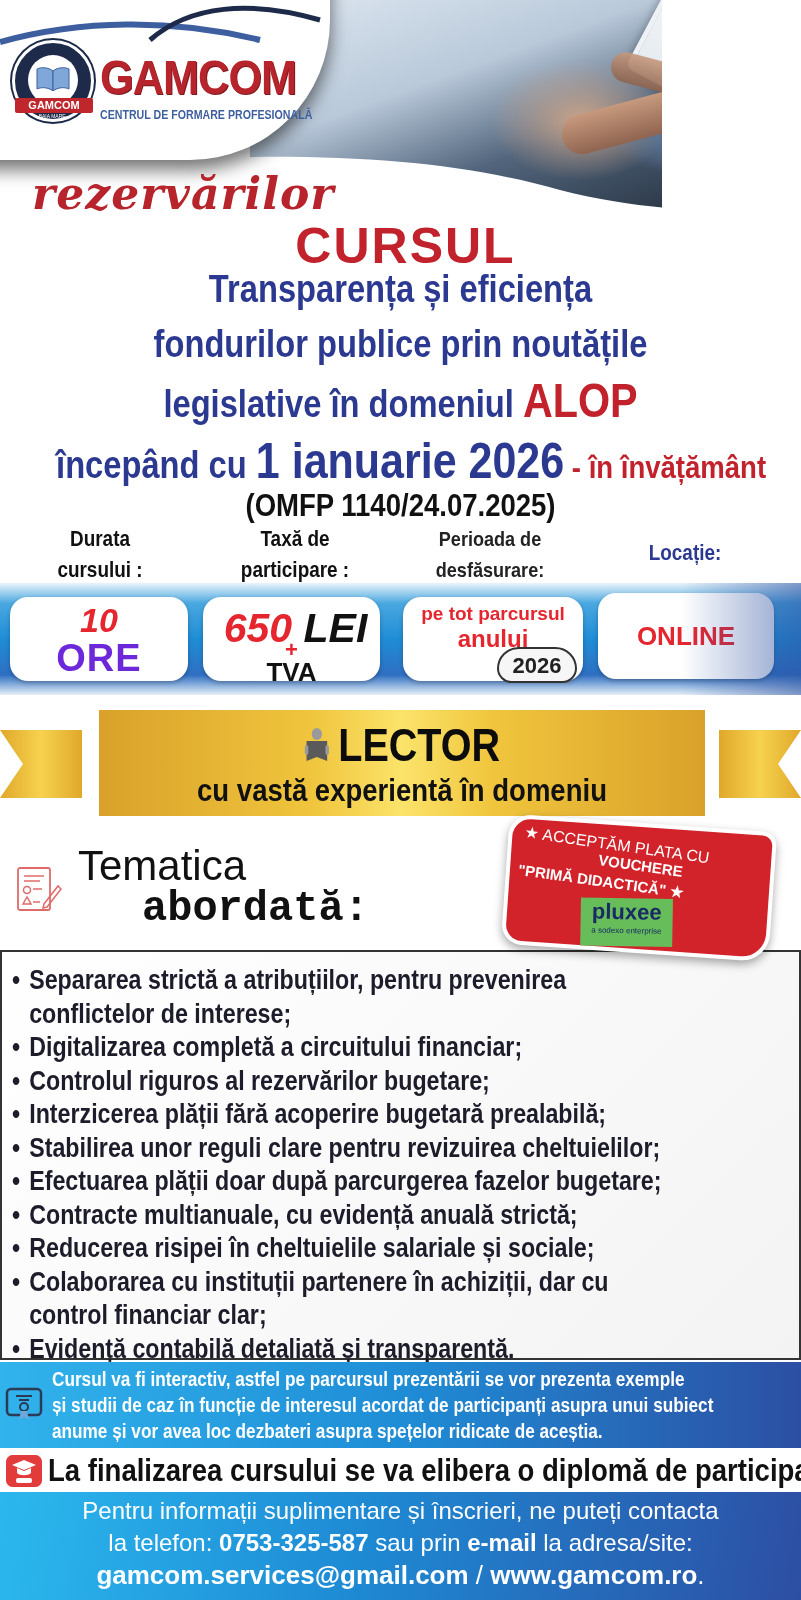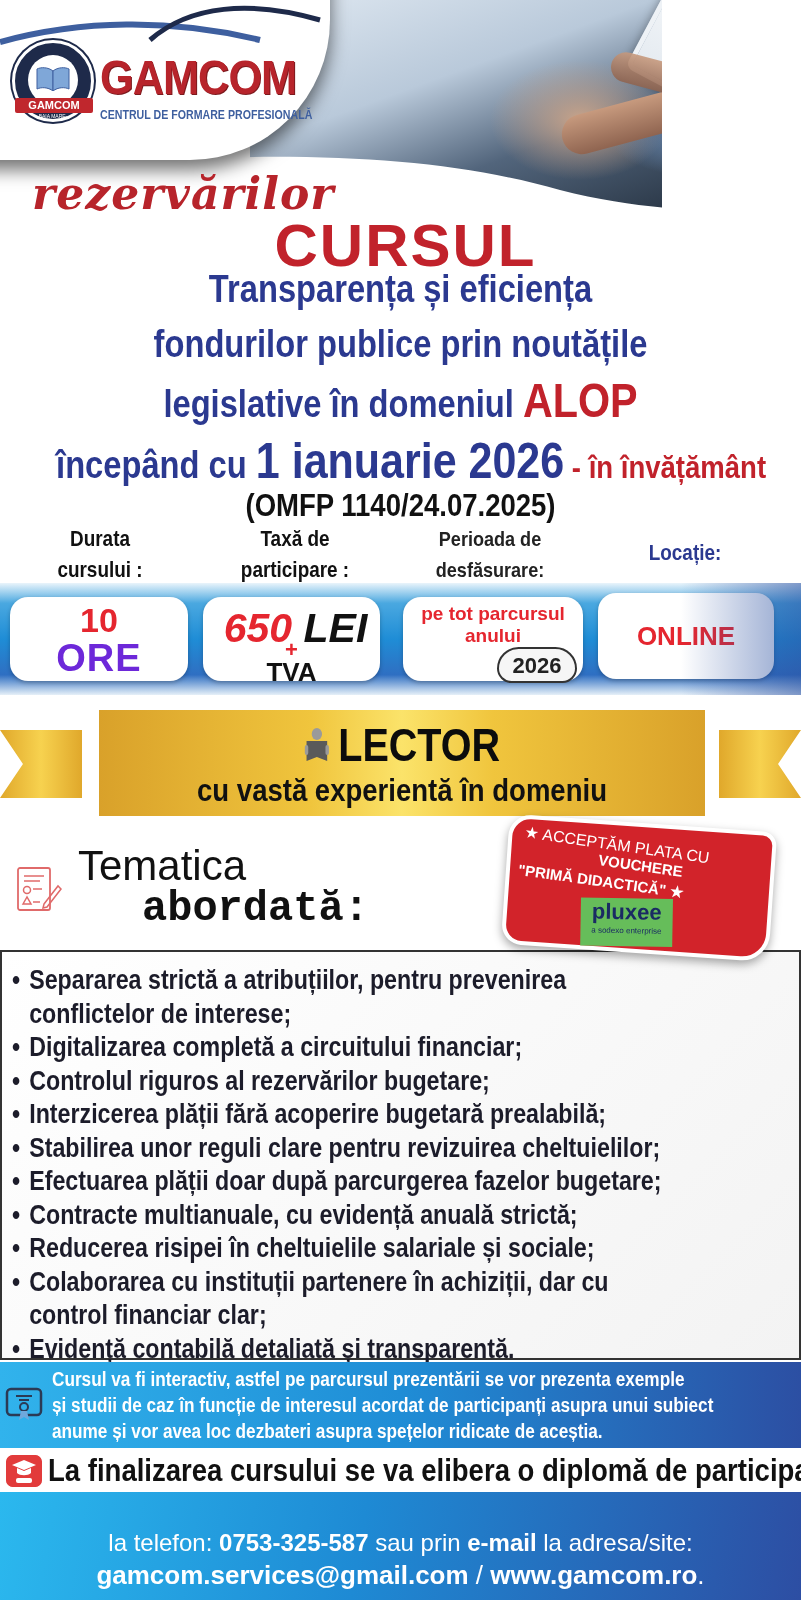--- a/index.html
+++ b/index.html
@@ -33,21 +33,21 @@
   .brand { position: absolute; left: 100px; top: 54px; font-family: "Liberation Sans", sans-serif; font-weight: bold;
     font-size: 48px; color: #b7242b; letter-spacing: -1px; transform: scaleX(0.9); transform-origin: left; line-height: 48px;
     text-shadow: 1px 1px 0 #7d1a1e; }
   .brand-sub { position: absolute; left: 100px; top: 108px; font-weight: bold; font-size: 12.5px; color: #3e5f9f;
     transform: scaleX(0.85); transform-origin: left; letter-spacing: 0; }
 
   
   .organizeaza { position: absolute; left: 32px; top: 168px; font-family: "DejaVu Serif", serif; font-style: italic;
     font-weight: bold; font-size: 44px; color: #b7242b; letter-spacing: 1px; }
   .cursul { position: absolute; left: 0; width: 801px; top: 218px; text-align: center; padding-left: 10px;
-    font-weight: bold; font-size: 60px; color: #c1222b; line-height: 56px; letter-spacing: 2px; }
+    font-weight: bold; font-size: 50px; color: #c1222b; line-height: 56px; letter-spacing: 2px; }
   .tline { position: absolute; left: 0; width: 801px; text-align: center; font-weight: bold; color: #2b3990;
     transform: scaleX(0.86); transform-origin: center; white-space: nowrap; }
   .t1 { top: 268px; font-size: 38px; }
   .t2 { top: 323px; font-size: 38px; }
   .t3 { top: 373px; font-size: 38px; }
   .t3 .alop { color: #c1222b; font-size: 48px; }
   .t4 { top: 432px; font-size: 38px; }
   .t4 .date { font-size: 50px; }
   .t4 .inv { color: #c1222b; font-size: 32px; }
   .omfp { position: absolute; left: 0; width: 801px; top: 487px; text-align: center; font-weight: bold; font-size: 32px;
@@ -62,28 +62,28 @@
   .info-band { position: absolute; left: 0; top: 583px; width: 801px; height: 112px;
     background: linear-gradient(180deg, #e9f4fb 0%, #4aa8e0 18%, #1f8dd6 50%, #2f6fc2 82%, #e6f0f8 100%); }
   .info-band::after { content:""; position:absolute; right:0; top:0; width:120px; height:100%;
     background: linear-gradient(90deg, rgba(43,80,160,0), rgba(43,80,160,.55)); }
   .ibox { position: absolute; top: 14px; height: 84px; background: #ffffff; border-radius: 18px;
     box-shadow: 0 2px 4px rgba(0,0,0,.25); text-align: center; font-weight: bold; }
   .b1 { left: 10px; width: 178px; }
   .b2 { left: 203px; width: 177px; }
   .b3 { left: 403px; width: 180px; }
   .b4 { left: 598px; width: 176px; top: 10px; height: 86px; }
-  .num { position: absolute; left: 0; width: 100%; top: 4px; color: #e5262f; font-size: 34px; }
+  .num { position: absolute; left: 0; width: 100%; top: 4px; color: #e5262f; font-size: 34px; font-style: italic; }
   .ore { position: absolute; left: 0; width: 100%; top: 40px; color: #6d28d9; font-size: 38px; letter-spacing: 1px; }
   .price { position: absolute; left: 4px; width: 100%; top: 8px; font-size: 41px; color: #111; font-style: italic; }
   .price .r { color: #e5262f; }
   .plus { position: absolute; left: 0; width: 100%; top: 40px; color: #e5262f; font-size: 22px; }
   .tva { position: absolute; left: 0; width: 100%; top: 60px; color: #111; font-size: 26px; }
   .per1 { position: absolute; left: 0; width: 100%; top: 6px; color: #e5262f; font-size: 19px; white-space: nowrap; }
-  .per2 { position: absolute; left: 0; width: 100%; top: 28px; color: #e5262f; font-size: 19px; }
+  .per2 { position: absolute; left: 0; width: 100%; top: 28px; color: #e5262f; font-size: 24px; }
   .cloud { position: absolute; right: 6px; top: 50px; width: 80px; height: 36px; border: 2px solid #333;
     border-radius: 30px 30px 20px 20px; background: #f6f6f6; font-size: 22px; color: #222; line-height: 34px; }
   .online { position: absolute; left: 0; width: 100%; top: 28px; color: #e5262f; font-size: 26px; }
 
   
   .ribbon-l, .ribbon-r { position: absolute; top: 730px; width: 82px; height: 68px;
     background: linear-gradient(90deg,#e0a82b,#f7d24f,#e0a82b); }
   .ribbon-l { left: 0; clip-path: polygon(0 0,100% 0,100% 100%,0 100%,28% 50%); }
   .ribbon-r { right: 0; clip-path: polygon(0 0,100% 0,72% 50%,100% 100%,0 100%); }
   .lector-box { position: absolute; left: 99px; top: 710px; width: 606px; height: 106px;
@@ -294,19 +294,20 @@
   <svg class="grad-icon" viewBox="0 0 36 32">
     <rect x="0" y="0" width="36" height="32" rx="7" fill="#e23b3b"></rect>
     <path d="M6,10 L18,5 L30,10 L18,15 Z" fill="#fff"></path>
     <path d="M11,13 L11,18 C14,21 22,21 25,18 L25,13 L18,16 Z" fill="#fff"></path>
     <rect x="10" y="23" width="16" height="5" rx="2" fill="#fff"></rect>
   </svg>
   <div class="dip-text">La finalizarea cursului se va elibera o diplomă de participare.</div>
 </div>
 
 <div class="contact">
+  <div class="c-line c1">Pentru informații suplimentare și înscrieri, ne puteți contacta</div>
   <div class="c-line c2">
     <span>la telefon: </span><b>0753-325-587</b><span> sau prin </span><b>e-mail</b><span> la adresa/site:</span>
   </div>
   <div class="c-line c3">
     <span>gamcom.services@gmail.com</span><span style="font-weight:normal"> / </span><span>www.gamcom.ro</span><span style="font-weight:normal">.</span>
   </div>
 </div>
 
 </body></html>

